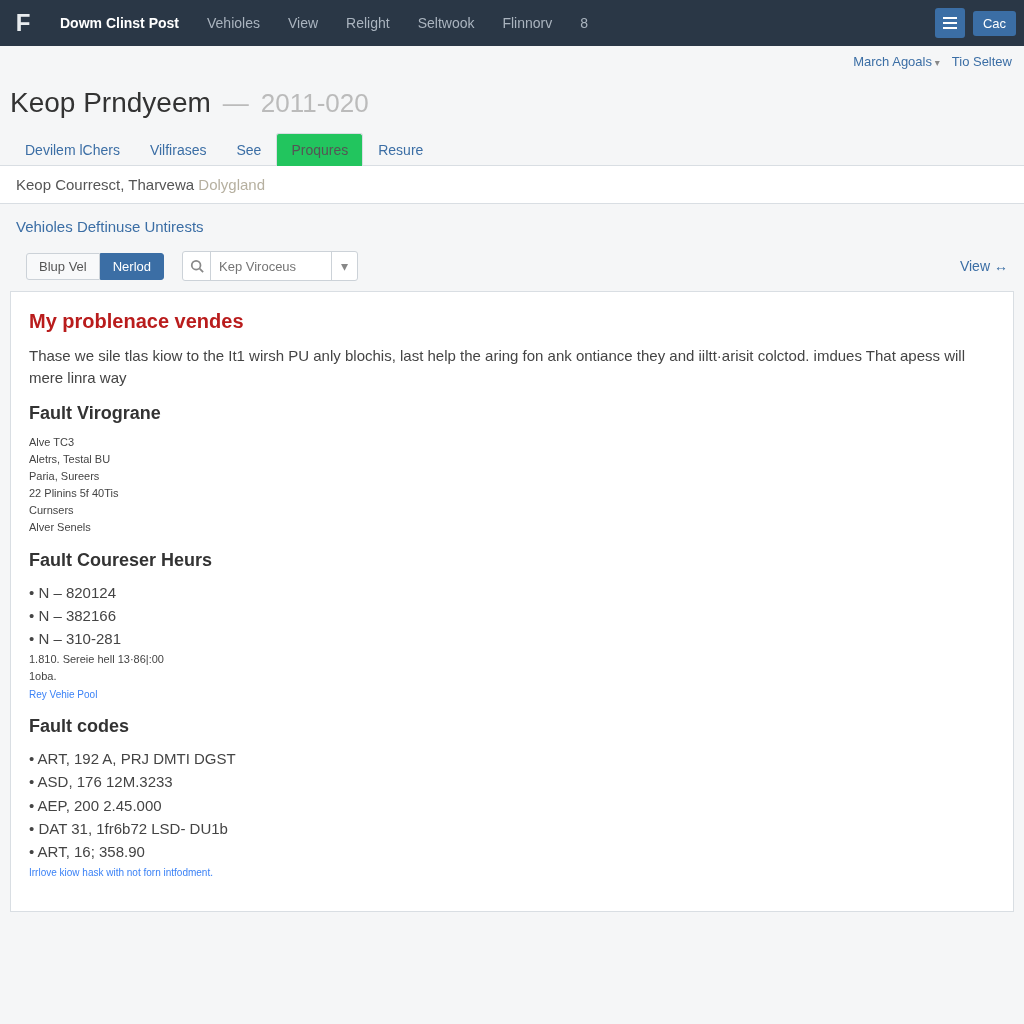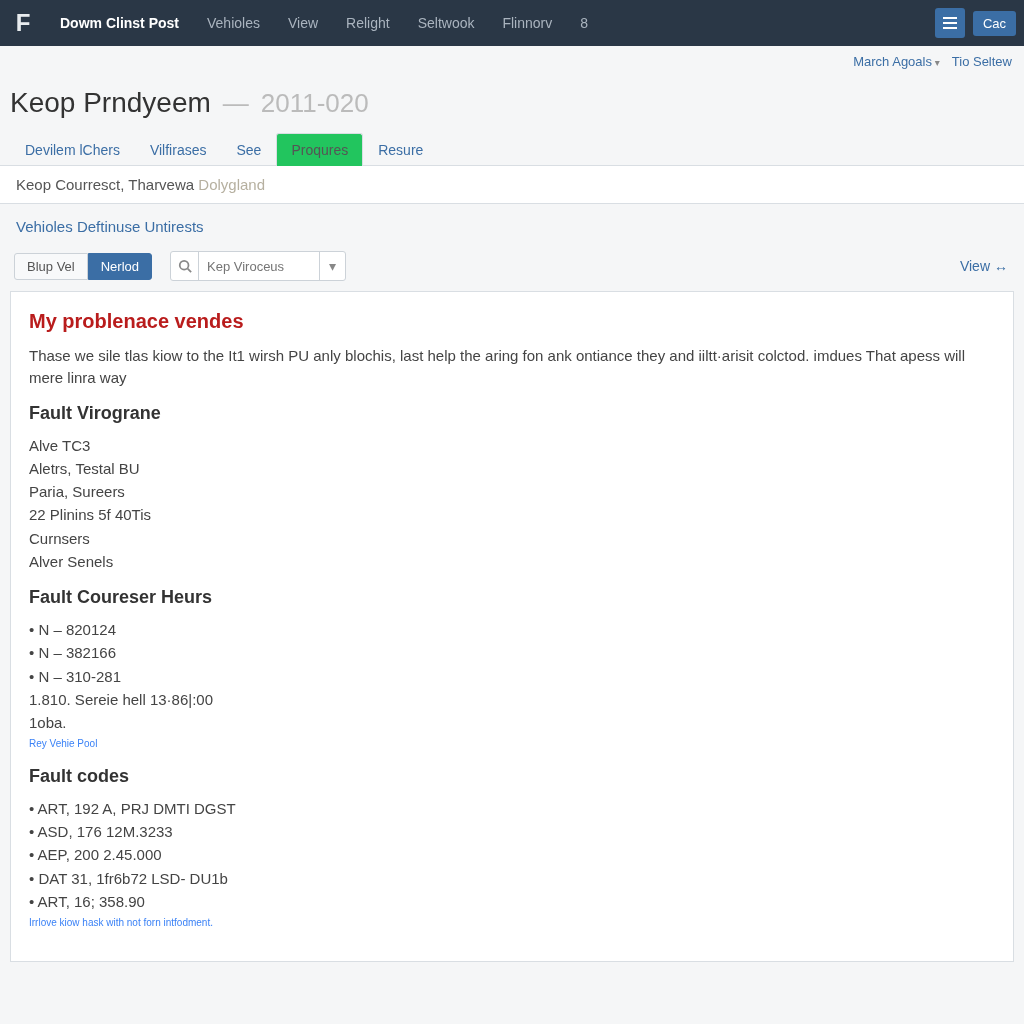--- a/index.html
+++ b/index.html
@@ -112,21 +112,21 @@
   .section-link {
     padding: 14px 16px 10px 16px;
     color: #3b6ea5;
     font-size: 15px;
     cursor: pointer;
   }
 
   
   .toolbar {
     display: flex; align-items: center;
-    padding: 6px 10px 10px 14px;
+    padding: 6px 10px 10px 26px;
     gap: 6px;
   }
   .btn-group { display: flex; }
   .btn {
     border: 1px solid #ccd2d8;
     background: #f8f9fa;
     padding: 5px 12px;
     font-size: 13px;
     color: #555;
     cursor: pointer;
@@ -169,21 +169,21 @@
   
   .panel {
     background: #fff;
     border: 1px solid #d9dee3;
     margin: 0 10px;
     padding: 18px 18px 30px 18px;
   }
   .panel h2 { font-size: 20px; font-weight: 700; color: #b91c1c; margin-bottom: 12px; }
   .panel p { font-size: 15px; color: #444; line-height: 1.45; margin-bottom: 12px; }
   .panel h3 { font-size: 18px; font-weight: 700; color: #333; margin: 14px 0 10px 0; }
-  .plain-list div { font-size: 15px; color: #444; line-height: 1.55; }
+  .plain-list div { font-size: 11px; color: #444; line-height: 1.55; }
   .bullet-list div { font-size: 15px; color: #444; line-height: 1.55; }
   .bullet-list div::before { content: "\2022  "; }
   .trailer { font-size: 10px; color: #3b82f6; line-height: 1.55; margin-top: 2px; }
 
   svg.magnify { width: 14px; height: 14px; }
 </style>
 </head>
 <body>
 
 <div class="topbar">

